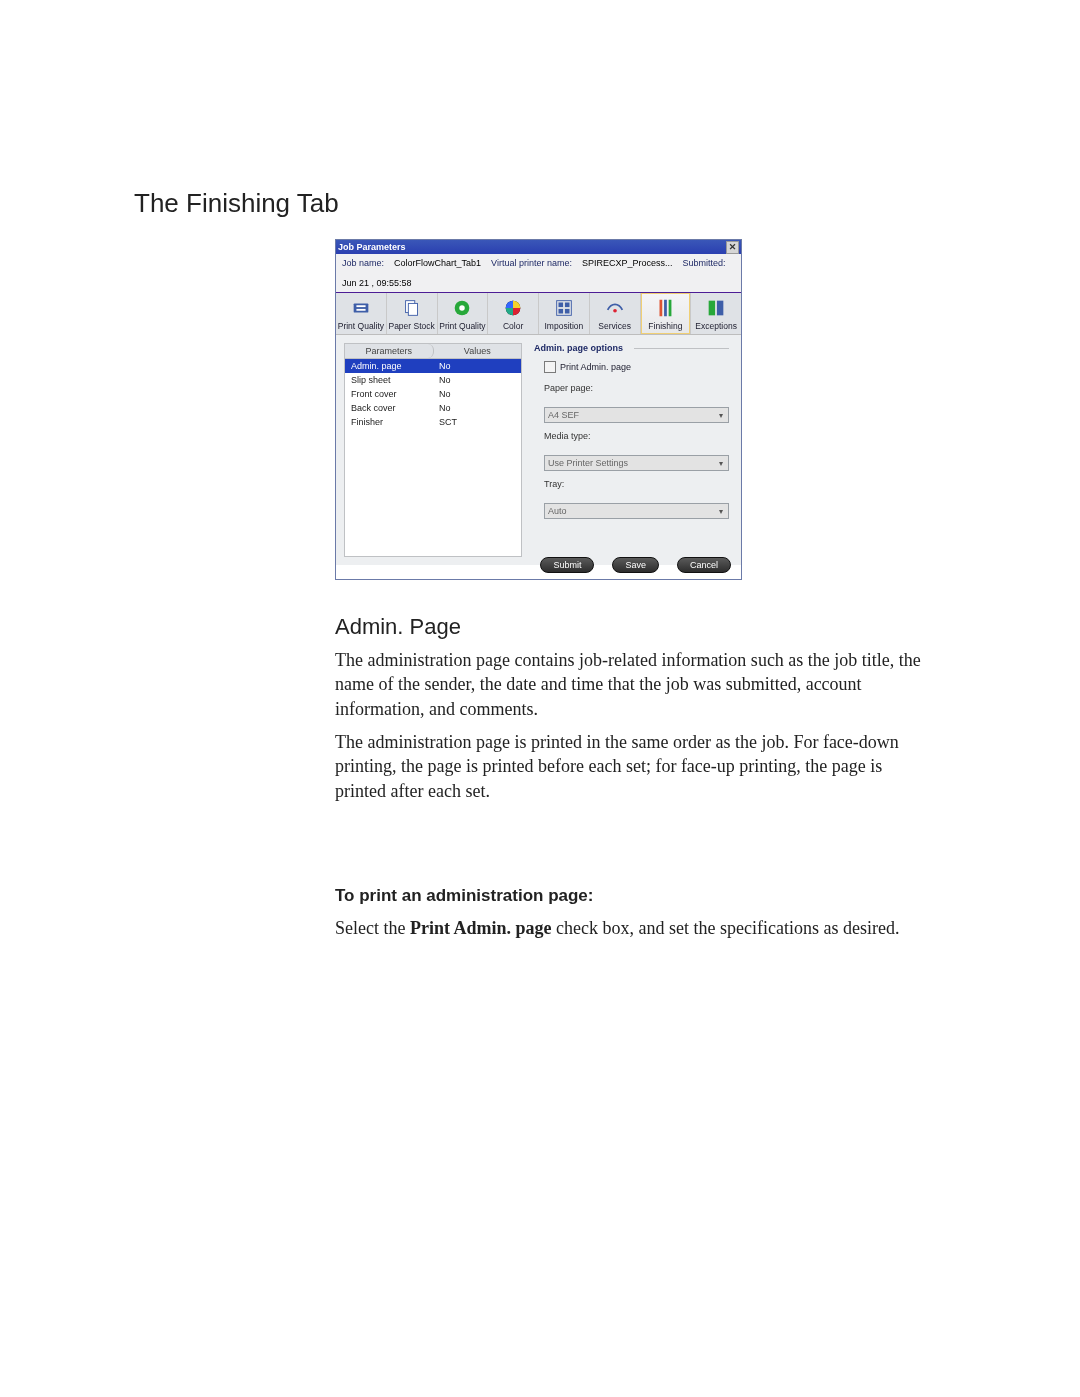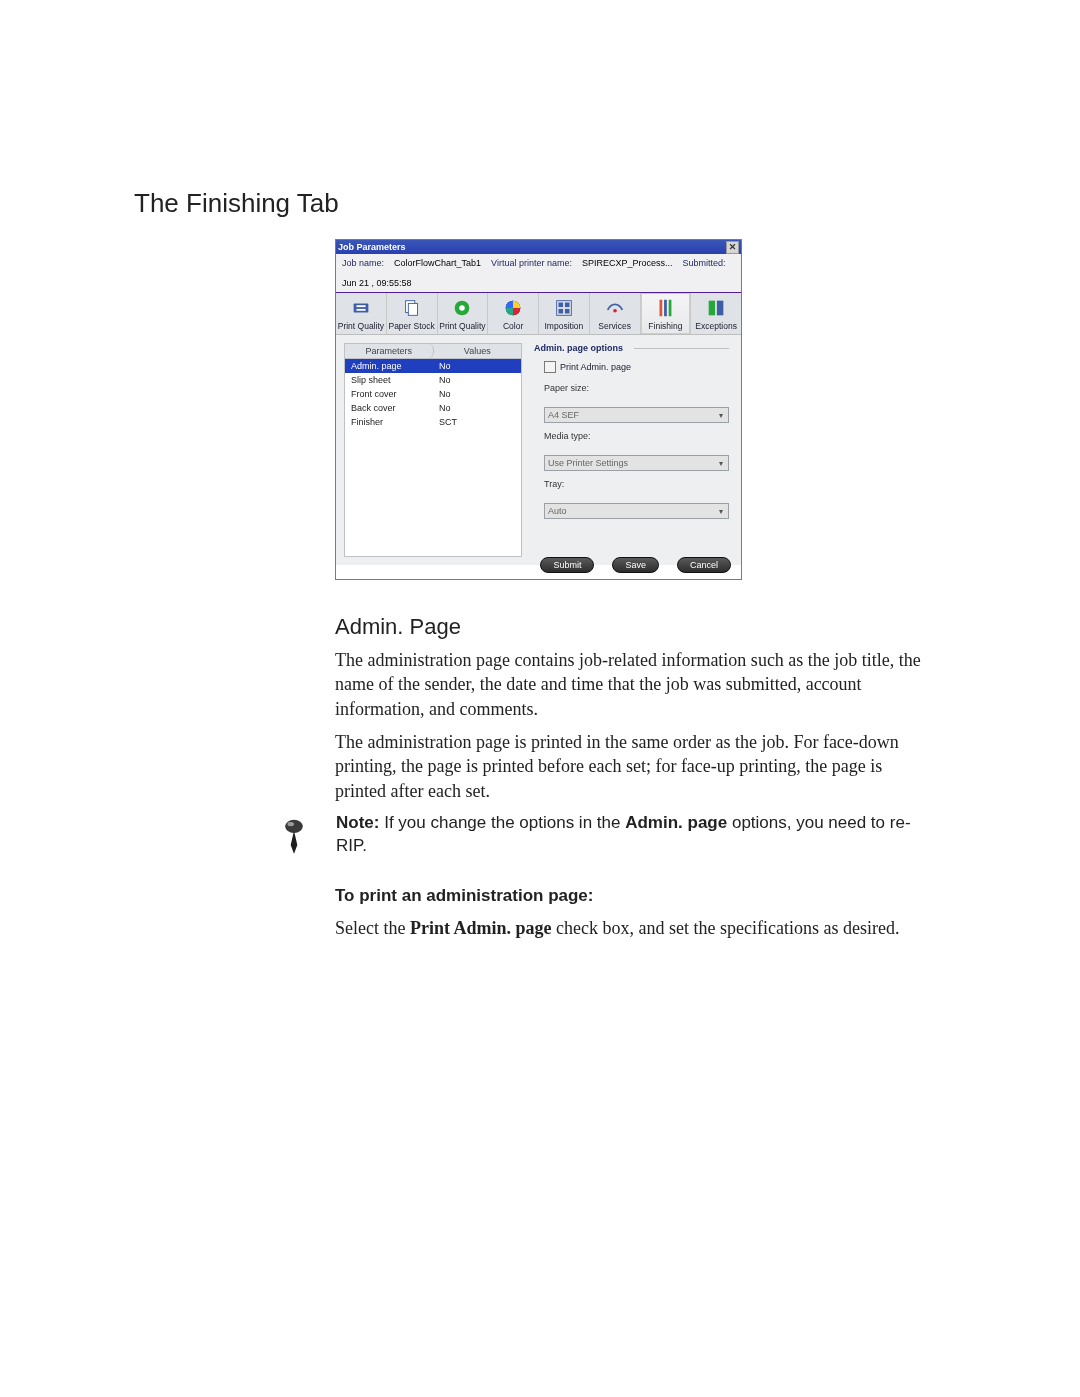--- a/index.html
+++ b/index.html
@@ -402,21 +402,21 @@
           <div>SCT</div>
         </div>
       </div>
 
       <div class="options">
         <div class="fieldset-label">Admin. page options</div>
         <div class="checkbox-line">
           <span class="cb"></span>
           <span>Print Admin. page</span>
         </div>
-        <div class="opt-label">Paper size:</div>
+        <div class="opt-label">Paper page:</div>
         <div class="dd">
           <span>A4 SEF</span>
           <span class="caret">▾</span>
         </div>
         <div class="opt-label">Media type:</div>
         <div class="dd">
           <span>Use Printer Settings</span>
           <span class="caret">▾</span>
         </div>
         <div class="opt-label">Tray:</div>
@@ -433,32 +433,20 @@
       <div class="btn">Cancel</div>
     </div>
   </div>
 
   <div class="subhead" style="top:614px;">Admin. Page</div>
 
   <div class="bodytxt" style="top:648px;">The administration page contains job-related information such as the job title, the name of the sender, the date and time that the job was submitted, account information, and comments.</div>
 
   <div class="bodytxt" style="top:730px;">The administration page is printed in the same order as the job. For face-down printing, the page is printed before each set; for face-up printing, the page is printed after each set.</div>
 
-  <div class="note-row" style="top:812px;">
-    <div class="pin-icon">
-      <svg viewBox="0 0 40 40">
-        <ellipse cx="20" cy="13" rx="8" ry="6" fill="#3a3a3a"></ellipse>
-        <path d="M20 17 L23 30 L20 38 L17 30 Z" fill="#1e1e1e"></path>
-        <ellipse cx="17" cy="11" rx="3" ry="2" fill="#9a9a9a"></ellipse>
-      </svg>
-    </div>
-    <div class="note-text">
-      <b>Note:</b><span>  If you change the options in the </span><b>Admin. page</b><span> options, you need to re-RIP.</span>
-    </div>
-  </div>
 
   <div class="procedure-head" style="top:886px;">To print an administration page:</div>
 
   <div class="procedure-body" style="top:916px;">
     <span>Select the </span><b>Print Admin. page</b><span> check box, and set the specifications as desired.</span>
   </div>
 
 </div>
 
 </body></html>

